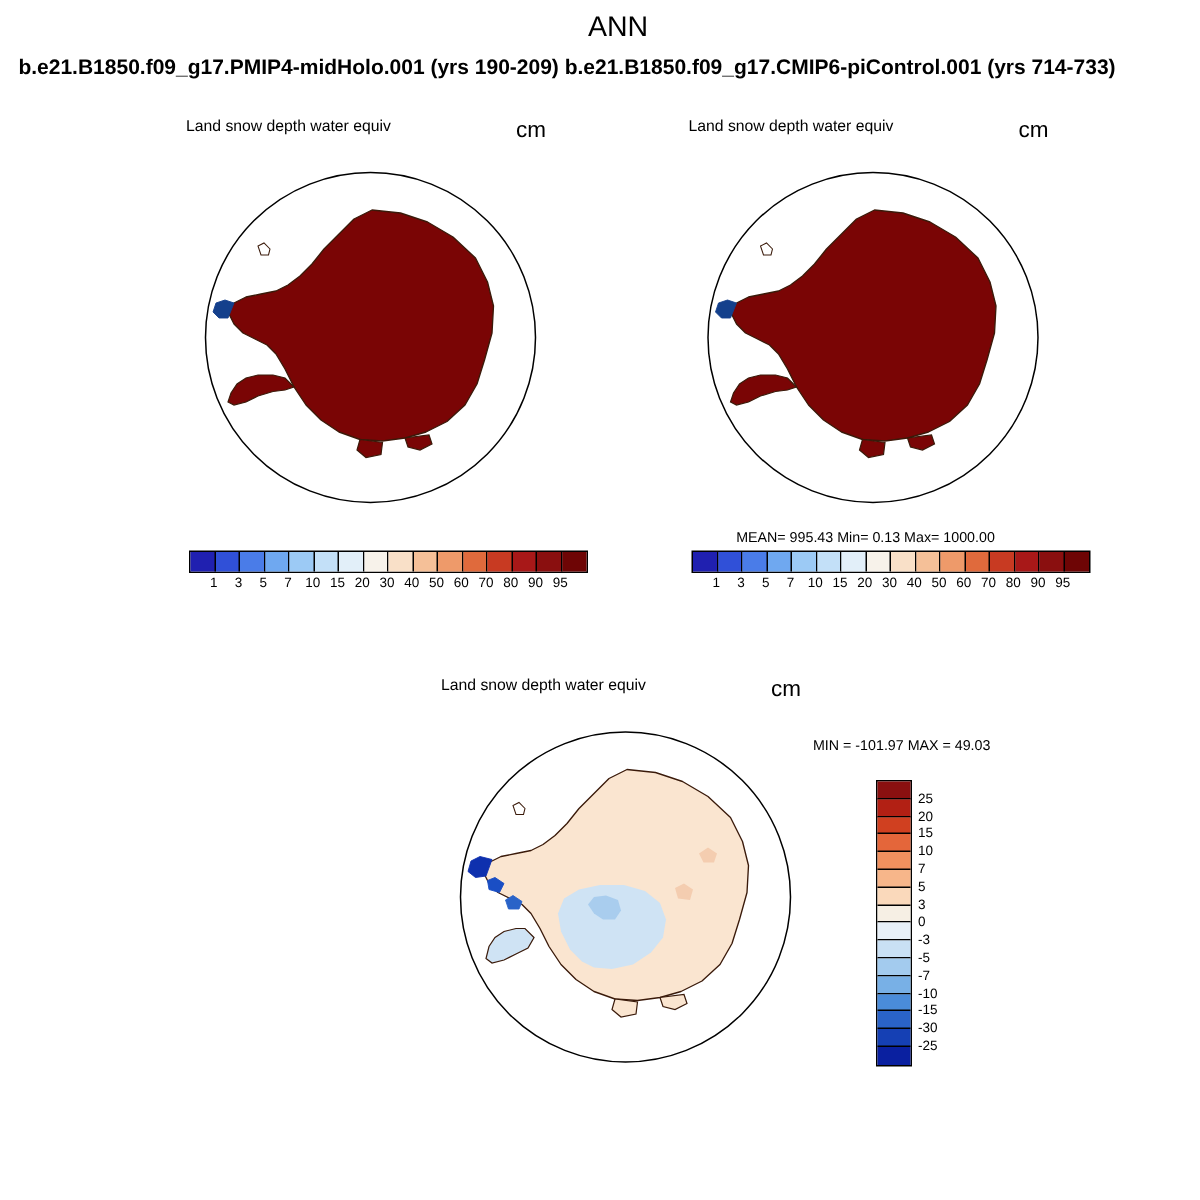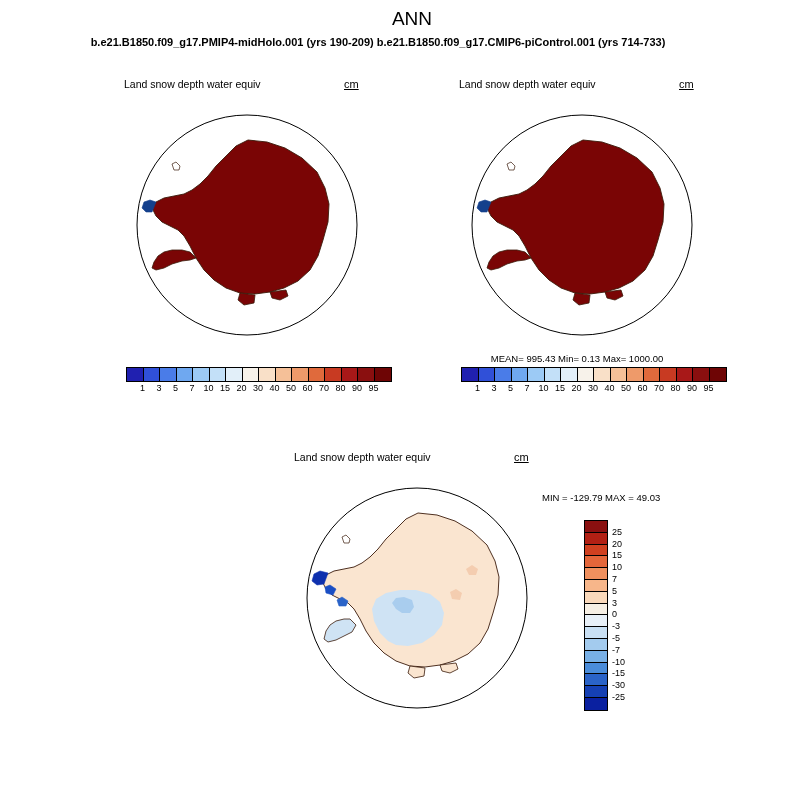--- a/index.html
+++ b/index.html
@@ -29,21 +29,21 @@
     text-align: center;
     font-size: 19px;
     font-weight: normal;
   }
   .title-sub {
     position: absolute;
     top: 36px;
     left: 0;
     width: 732px;
     text-align: center;
-    font-size: 11px;
+    font-size: 14px;
     font-weight: bold;
   }
   .title-diff {
     position: absolute;
     top: 416px;
     left: 0;
     width: 800px;
     text-align: center;
     font-size: 11.5px;
     font-weight: bold;
@@ -51,22 +51,21 @@
   .panel {
     position: absolute;
   }
   .panel-label {
     position: absolute;
     font-size: 10.5px;
     white-space: nowrap;
   }
   .unit-label {
     position: absolute;
-    font-size: 11px;
-    text-decoration: underline;
+    font-size: 15px;
   }
   .stats-line {
     position: absolute;
     font-size: 9.5px;
     white-space: nowrap;
     text-align: center;
   }
   .map-wrap {
     position: absolute;
   }
@@ -263,21 +262,21 @@
           <path d="M58,66 L54,62 L50,64 L52,70 L57,70 Z" fill="#ffffff" stroke="#3a1a0a" stroke-width="0.7"></path>
           <path d="M148,192 L150,198 L158,200 L166,196 L164,190 Z" fill="#fae5d0" stroke="#3a1a0a" stroke-width="0.8"></path>
           <path d="M118,193 L116,200 L122,205 L132,203 L133,195 Z" fill="#fae5d0" stroke="#3a1a0a" stroke-width="0.8"></path>
           <path d="M170,120 L164,116 L158,119 L160,126 L168,127 Z" fill="#f4cdb0" stroke="none"></path>
           <path d="M186,96 L180,92 L174,96 L177,102 L184,102 Z" fill="#f4cdb0" stroke="none"></path>
         </g>
       </svg>
     </div>
   </div>
 
-  <div class="minmax" style="left:530px; top:492px;">MIN = -129.79 MAX =  49.03</div>
+  <div class="minmax" style="left:530px; top:492px;">MIN = -101.97 MAX =  49.03</div>
 
   <div class="cbar-v" style="left:572px; top:520px;">
     <div class="cell" style="background:#8a1010"></div>
     <div class="cell" style="background:#b22014"></div>
     <div class="cell" style="background:#d04020"></div>
     <div class="cell" style="background:#e4663a"></div>
     <div class="cell" style="background:#f0905e"></div>
     <div class="cell" style="background:#f7b68a"></div>
     <div class="cell" style="background:#fad9bb"></div>
     <div class="cell" style="background:#f6efe4"></div>

